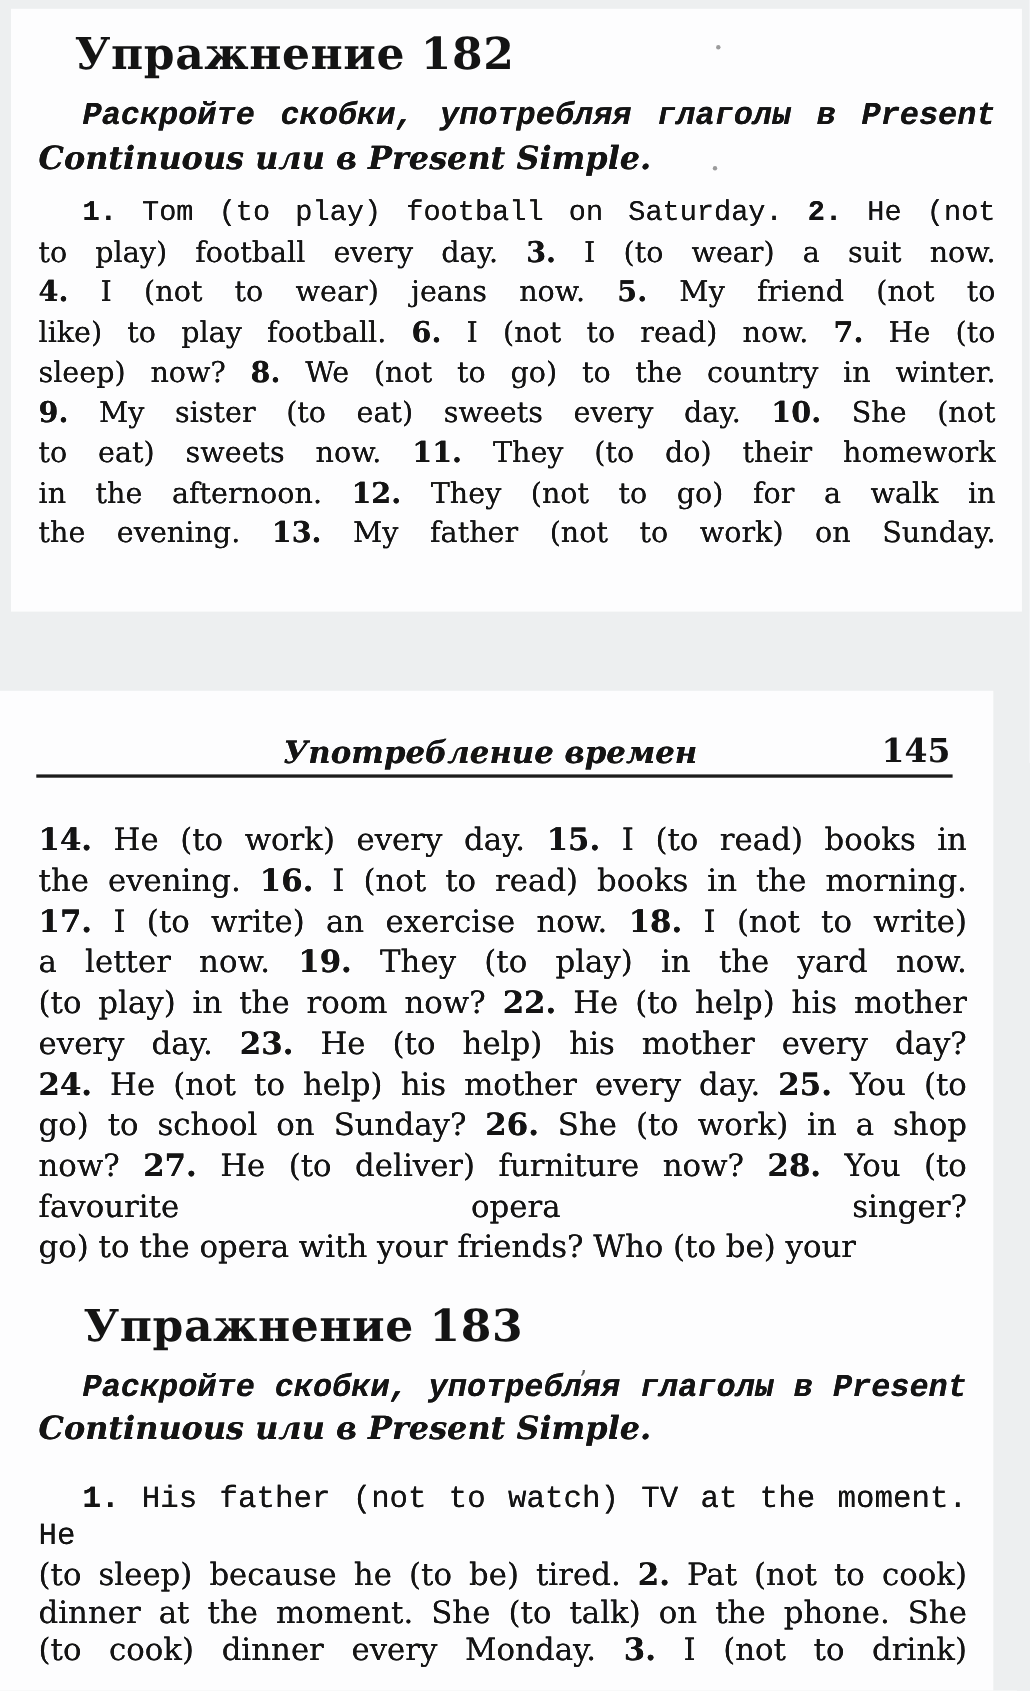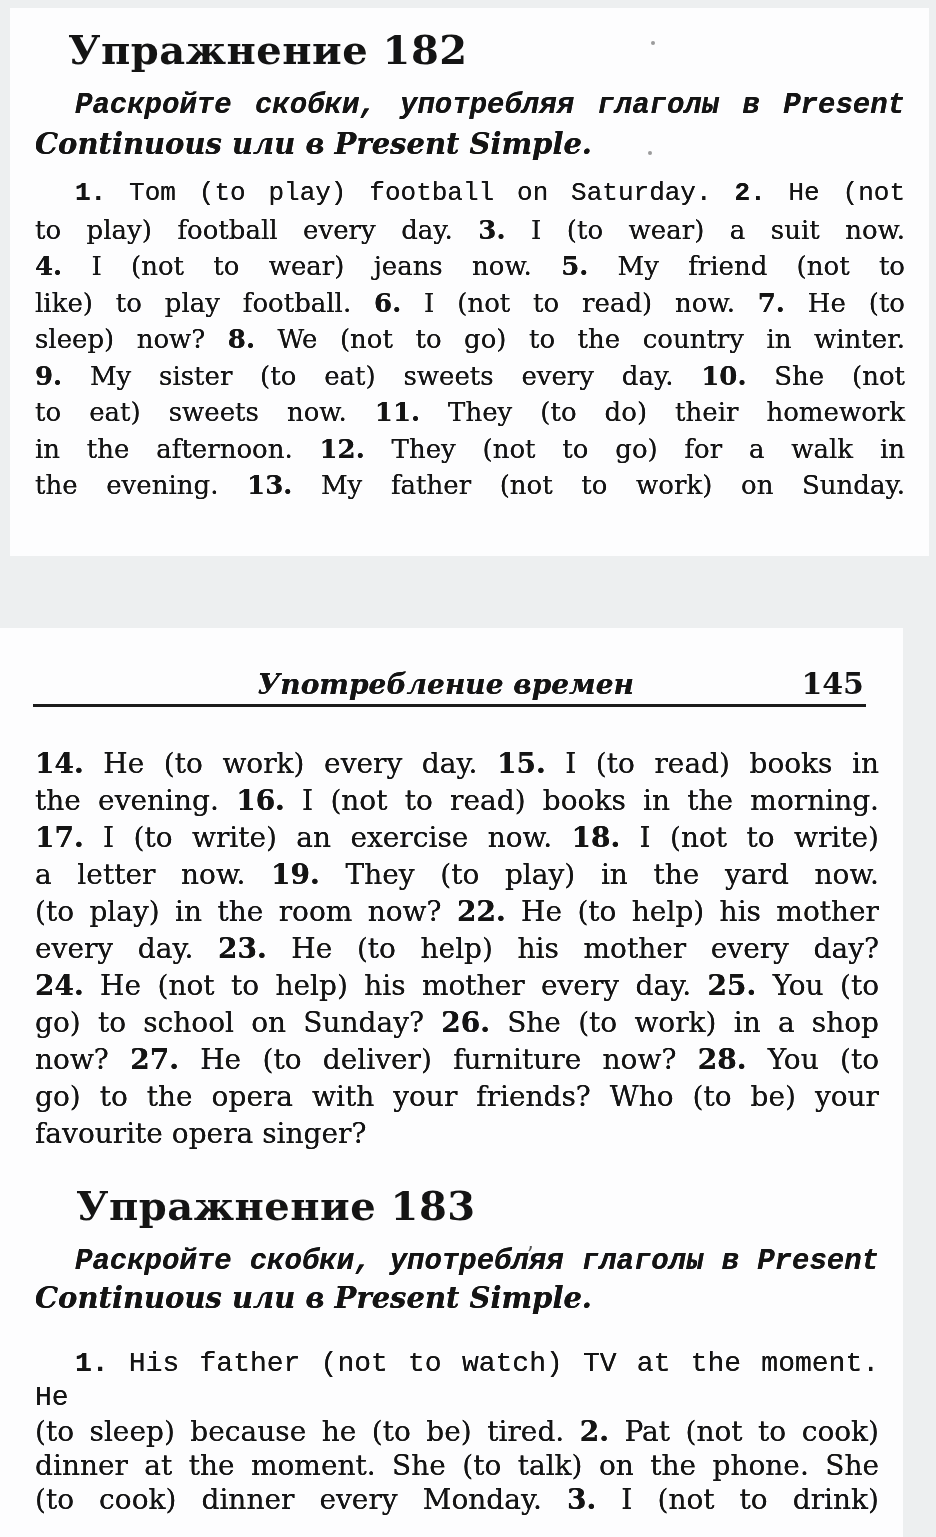--- a/index.html
+++ b/index.html
@@ -136,22 +136,22 @@
   <div class="cont para nojl">
       <div class="tline"><b>14.</b> He (to work) every day. <b>15.</b> I (to read) books in</div>
       <div class="tline">the evening. <b>16.</b> I (not to read) books in the morning.</div>
       <div class="tline"><b>17.</b> I (to write) an exercise now. <b>18.</b> I (not to write)</div>
       <div class="tline">a letter now. <b>19.</b> They (to play) in the yard now.</div>
       <div class="tline">(to play) in the room now? <b>22.</b> He (to help) his mother</div>
       <div class="tline">every day. <b>23.</b> He (to help) his mother every day?</div>
       <div class="tline"><b>24.</b> He (not to help) his mother every day. <b>25.</b> You (to</div>
       <div class="tline">go) to school on Sunday? <b>26.</b> She (to work) in a shop</div>
       <div class="tline">now? <b>27.</b> He (to deliver) furniture now? <b>28.</b> You (to</div>
+      <div class="tline">favourite opera singer?</div>
       <div class="tline">go) to the opera with your friends? Who (to be) your</div>
-      <div class="tline">favourite opera singer?</div>
     </div>
   <div class="h">Упражнение 183</div>
   <div class="instr para ind nojl">
       <div class="tline">Раскройте скобки, употребляя глаголы в <b>Present</b></div>
       <div class="tline"><b>Continuous</b> или в <b>Present Simple.</b></div>
     </div>
   <div class="b183 para ind">
       <div class="tline"><b>1.</b> His father (not to watch) TV at the moment. He</div>
       <div class="tline">(to sleep) because he (to be) tired. <b>2.</b> Pat (not to cook)</div>
       <div class="tline">dinner at the moment. She (to talk) on the phone. She</div>

